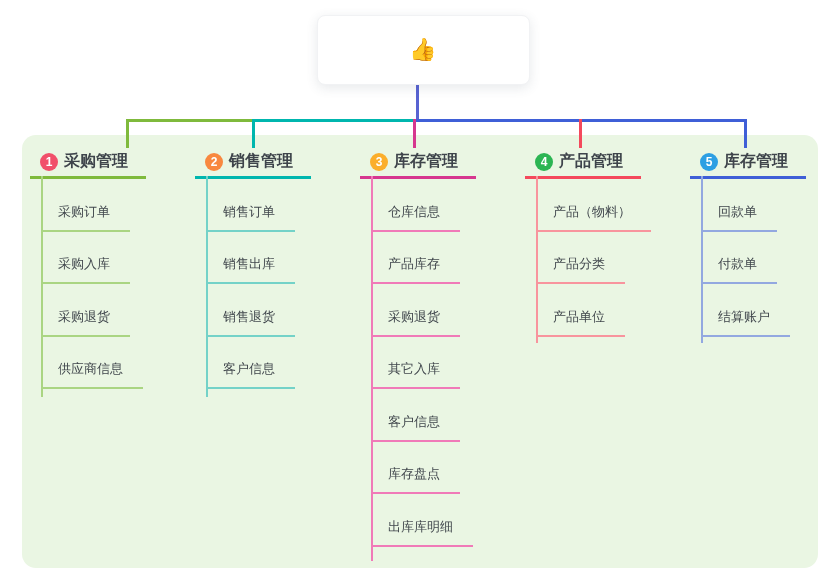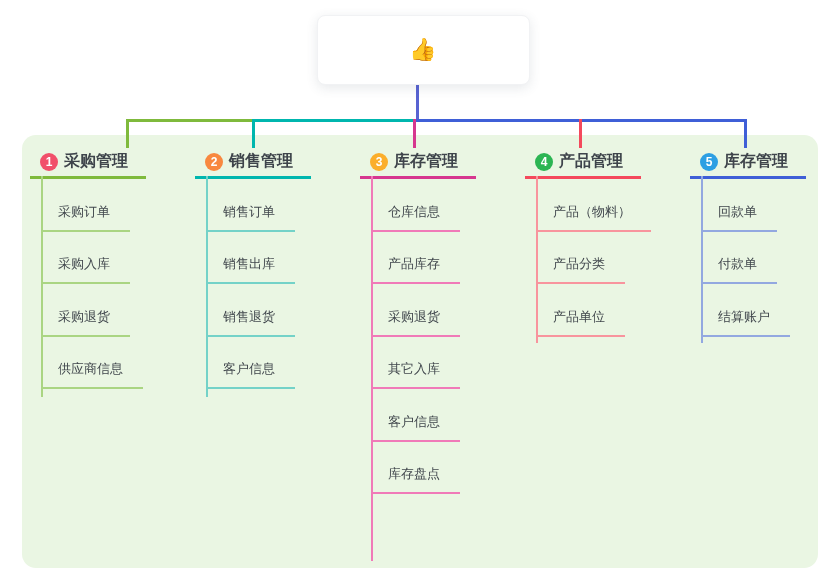--- a/index.html
+++ b/index.html
@@ -145,20 +145,23 @@
         </div>
       <div class="child-row">
           <span>其它入库</span>
         </div>
       <div class="child-row">
           <span>客户信息</span>
         </div>
       <div class="child-row">
           <span>库存盘点</span>
         </div>
+      <div class="child-row">
+          <span>出库库明细</span>
+        </div>
     </div>
   </div>
 
   <div class="branch" id="b4" style="--badge: #2cb553; --line: #f4495c; --spine: #f8949d;">
     <div class="branch-title">
       <span class="badge">4</span>
       <span class="branch-label">产品管理</span>
     </div>
     <div class="children">
       <div class="spine"></div>

